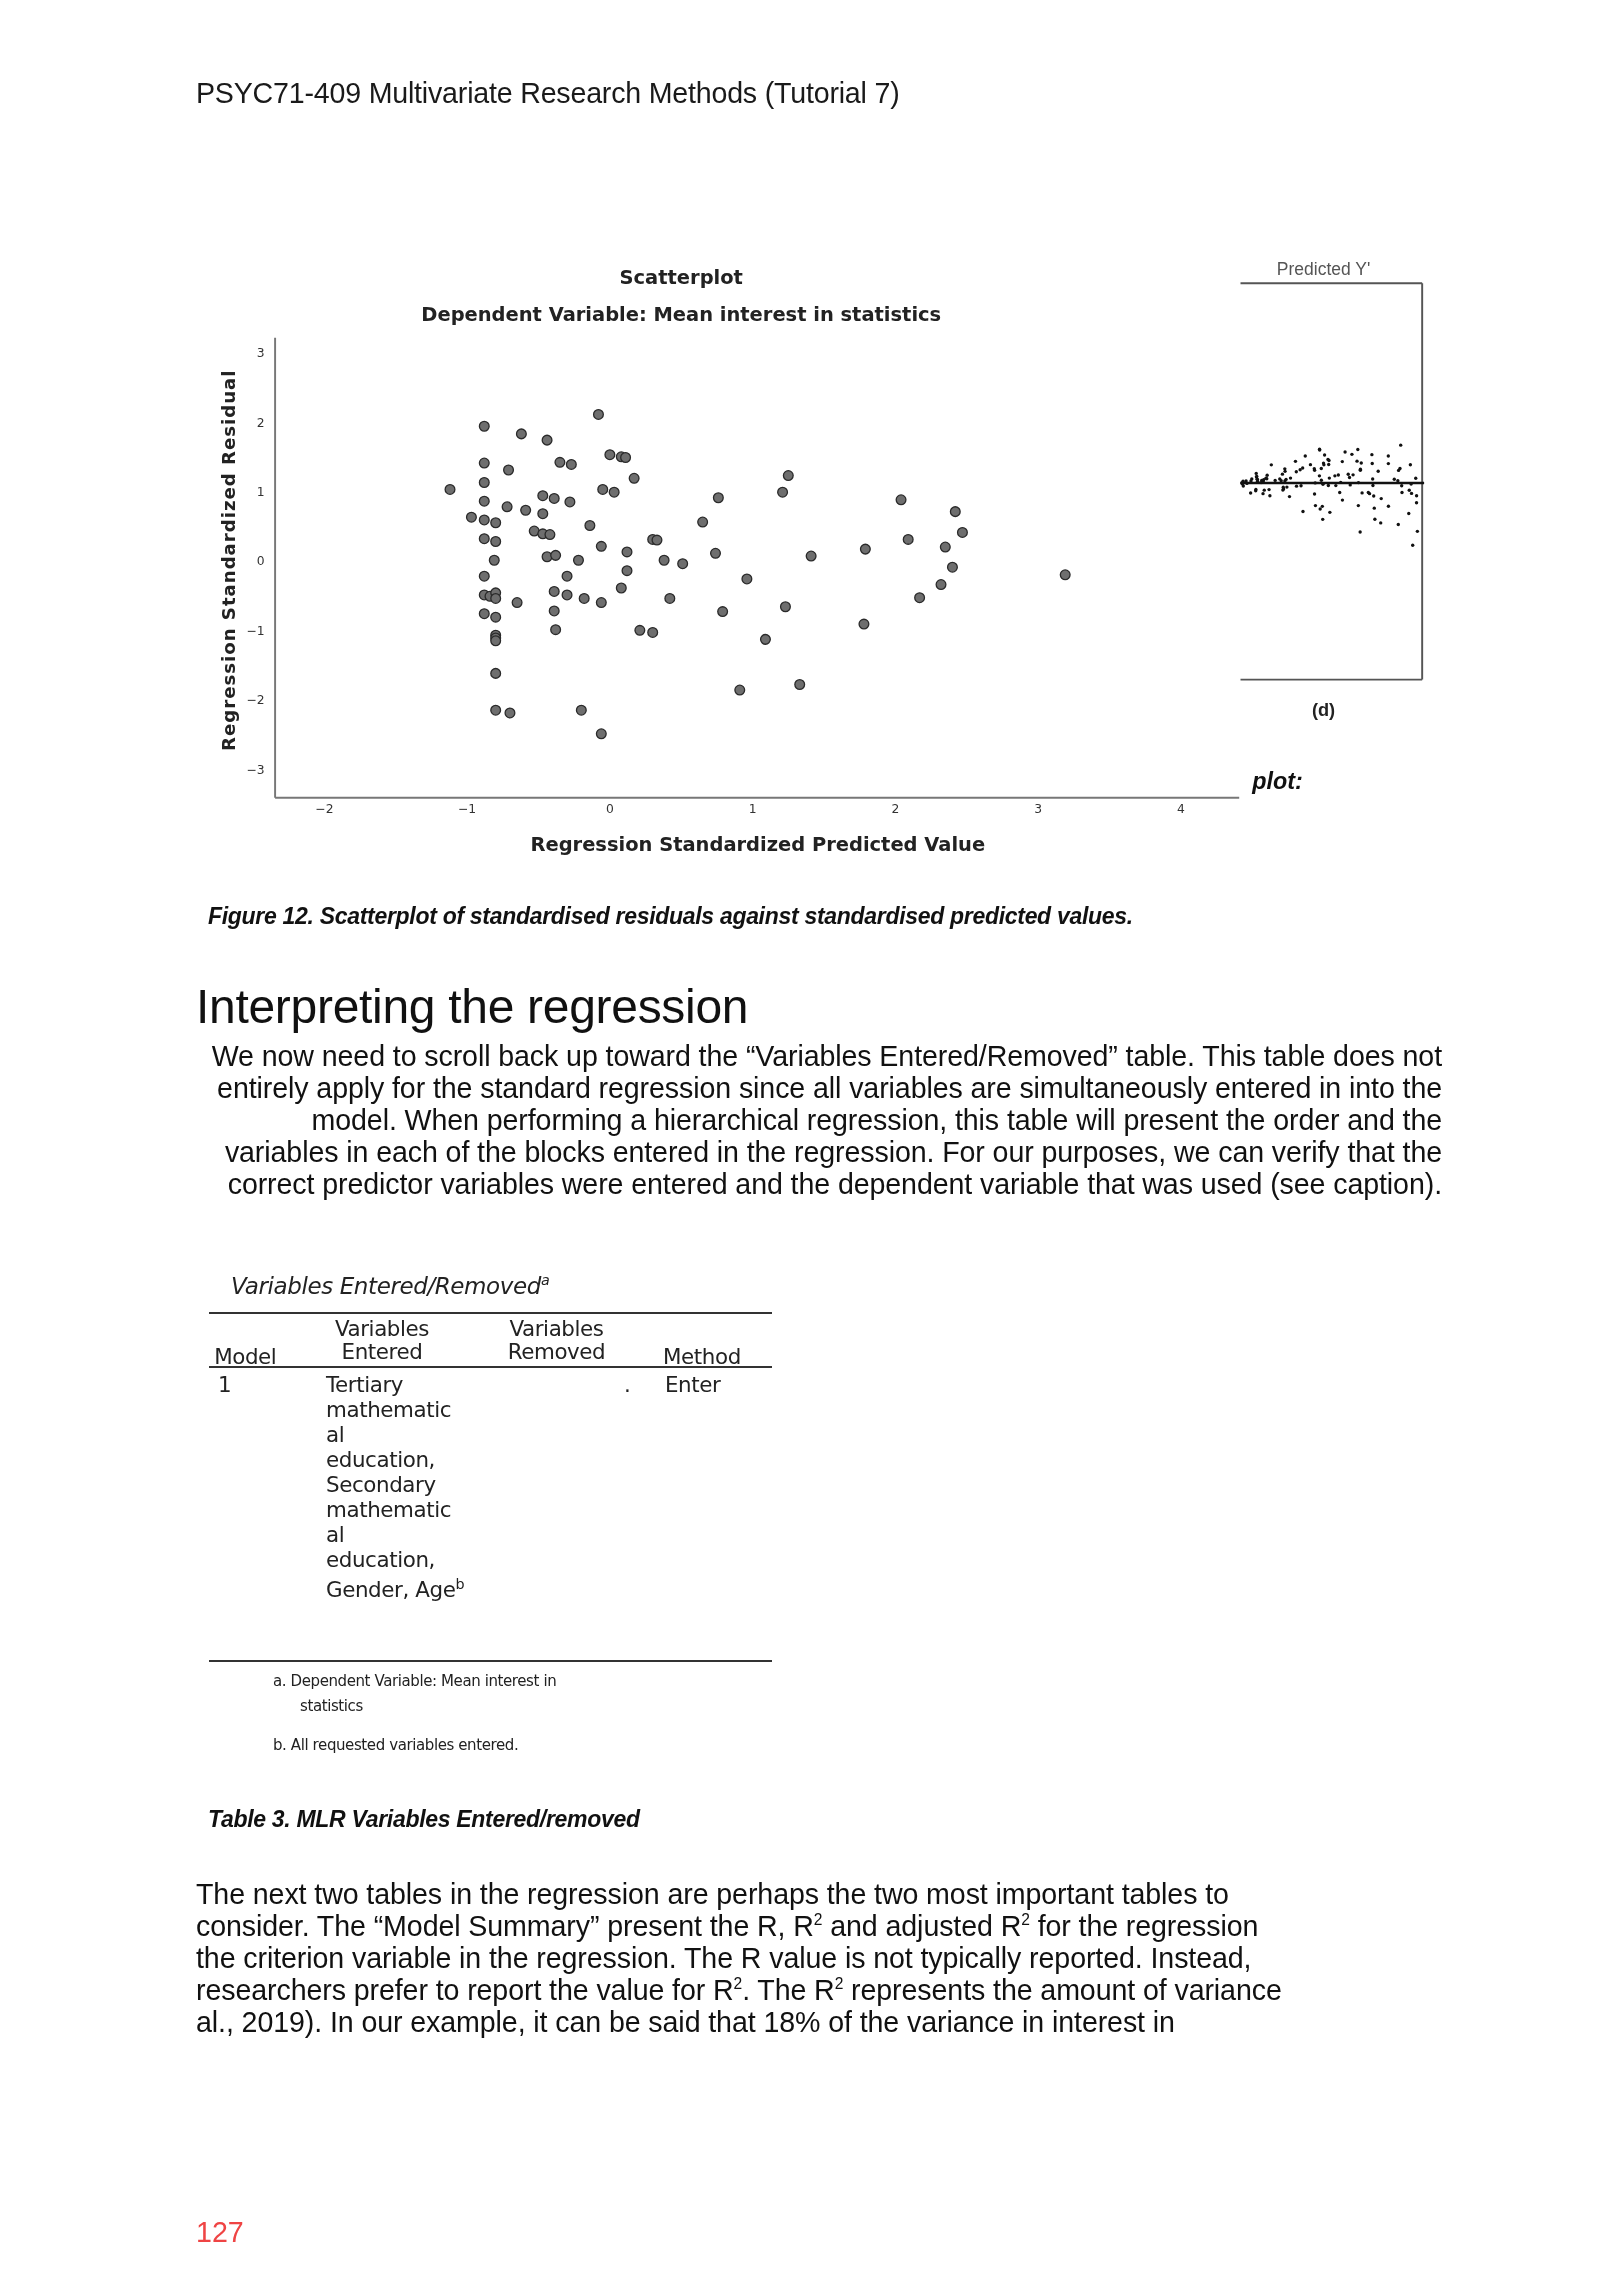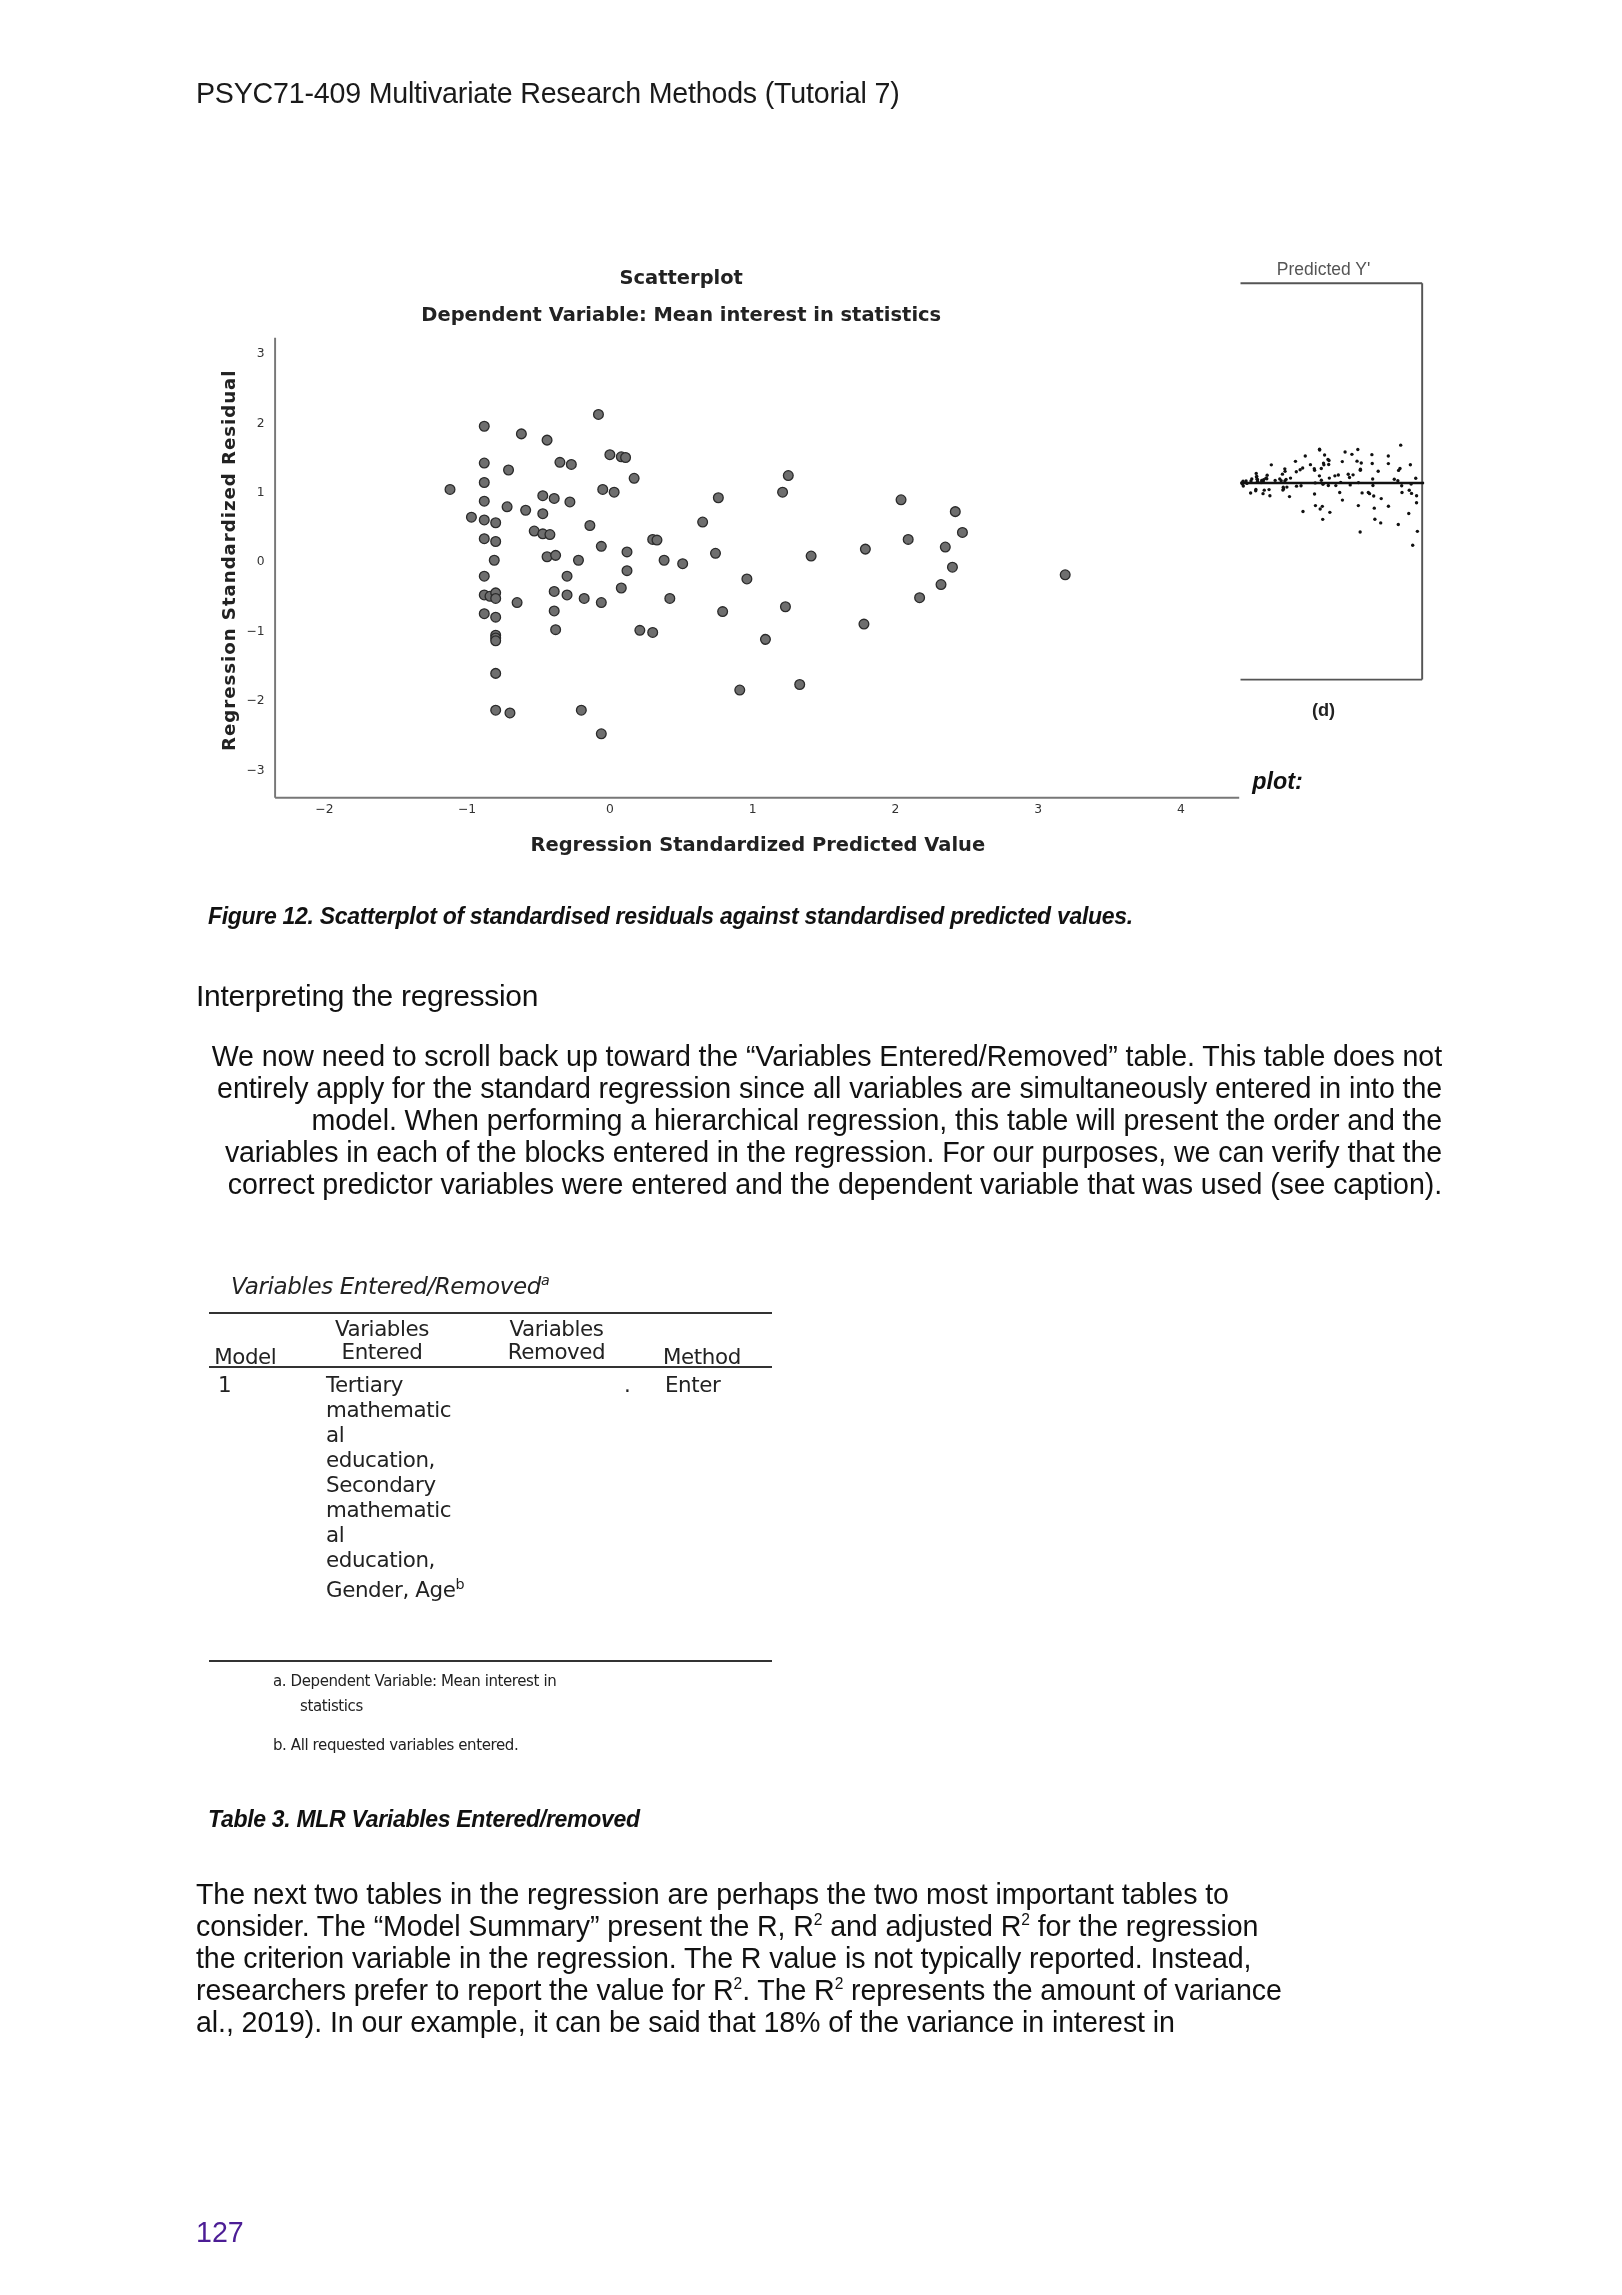--- a/index.html
+++ b/index.html
@@ -1,27 +1,27 @@
 <!DOCTYPE html>
 <html style="font-size:10.4px"><head>
 <meta charset="utf-8">
 <style>
   html, body { margin:0; padding:0; background:#ffffff; }
   body { width:1622px; height:2295px; position:relative; overflow:hidden;
          font-family:"Liberation Sans", sans-serif; color:#111; }
   .abs { position:absolute; }
   .running-header { left:196px; top:77px; font-size:28.6px; color:#1a1a1a; letter-spacing:-0.2px; }
   .fig-caption { left:208px; top:903px; font-size:23px; font-weight:bold; font-style:italic; letter-spacing:-0.3px; }
-  .section-title { left:196px; top:979px; font-size:30px; color:#111; letter-spacing:-0.3px; }
+  .section-title { left:196px; top:979px; font-size:48px; color:#111; letter-spacing:-0.3px; }
   .para { left:196px; width:1246px; font-size:28.6px; line-height:32px; color:#111; letter-spacing:-0.1px; }
   .para sup { font-size:15.6px; vertical-align:super; line-height:0; }
   .p1 { top:1040px;text-align:right; }
   .p2 { top:1878px; }
   .tbl-caption { left:208px; top:1806px; font-size:23px; font-weight:bold; font-style:italic; letter-spacing:-0.3px; }
-  .page-num { left:196px; top:2216px; font-size:28.6px; color:#4c1d95;text-align:right; }
+  .page-num { left:196px; top:2216px; font-size:28.6px; color:#ef4444;text-align:right; }
 
   
   .spss { left:209px; top:1272px; width:565px; font-family:"DejaVu Sans", sans-serif; color:#222; }
   .spss .title { font-size:23px; font-style:italic; margin-left:22px; letter-spacing:-0.4px; }
   .spss .title sup { font-size:14.3px; }
   .spss .rule-top { position:absolute; left:0; top:40px; width:563px; height:1.9px; background:#333; }
   .spss .rule-mid { position:absolute; left:0; top:94px; width:563px; height:1.9px; background:#333; }
   .spss .h { position:absolute; font-size:21.4px; text-align:center; line-height:23.4px; letter-spacing:-0.4px; }
   .spss .cell { position:absolute; font-size:21.4px; line-height:25px; letter-spacing:-0.4px; }
   .spss .foot { position:absolute; font-size:15px; line-height:25px; letter-spacing:-0.4px;margin-left:20px; }

